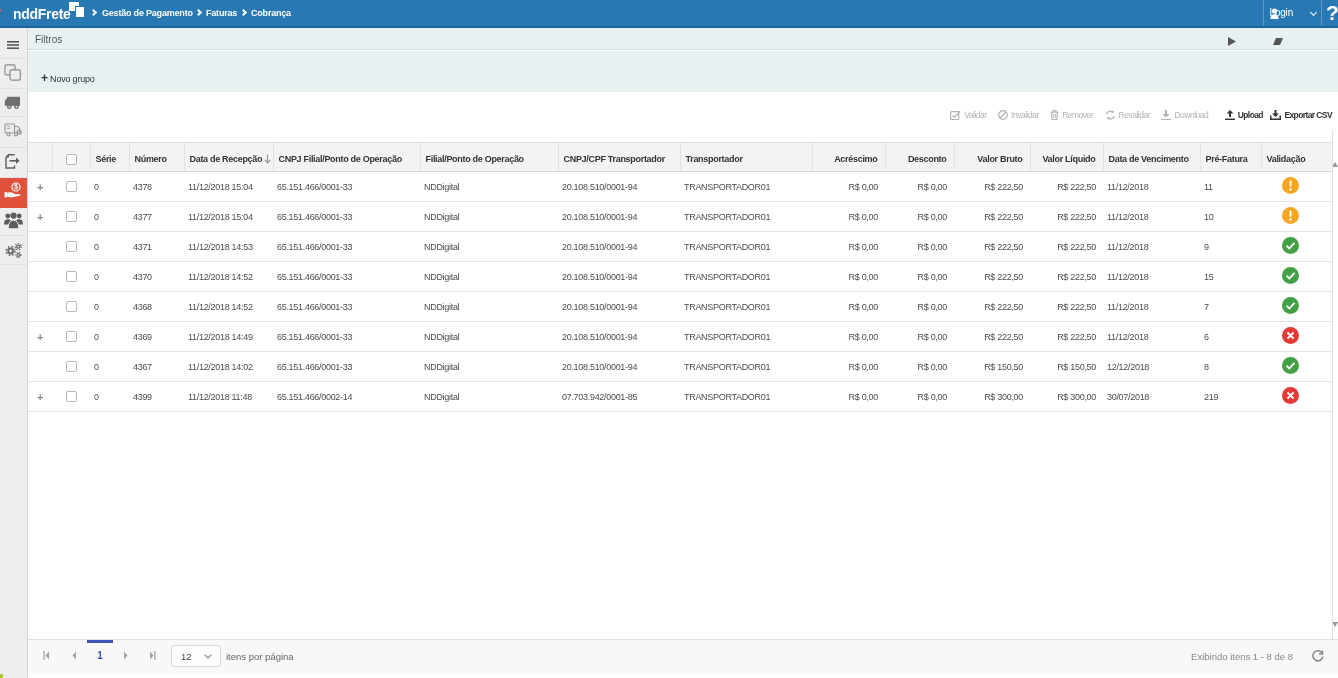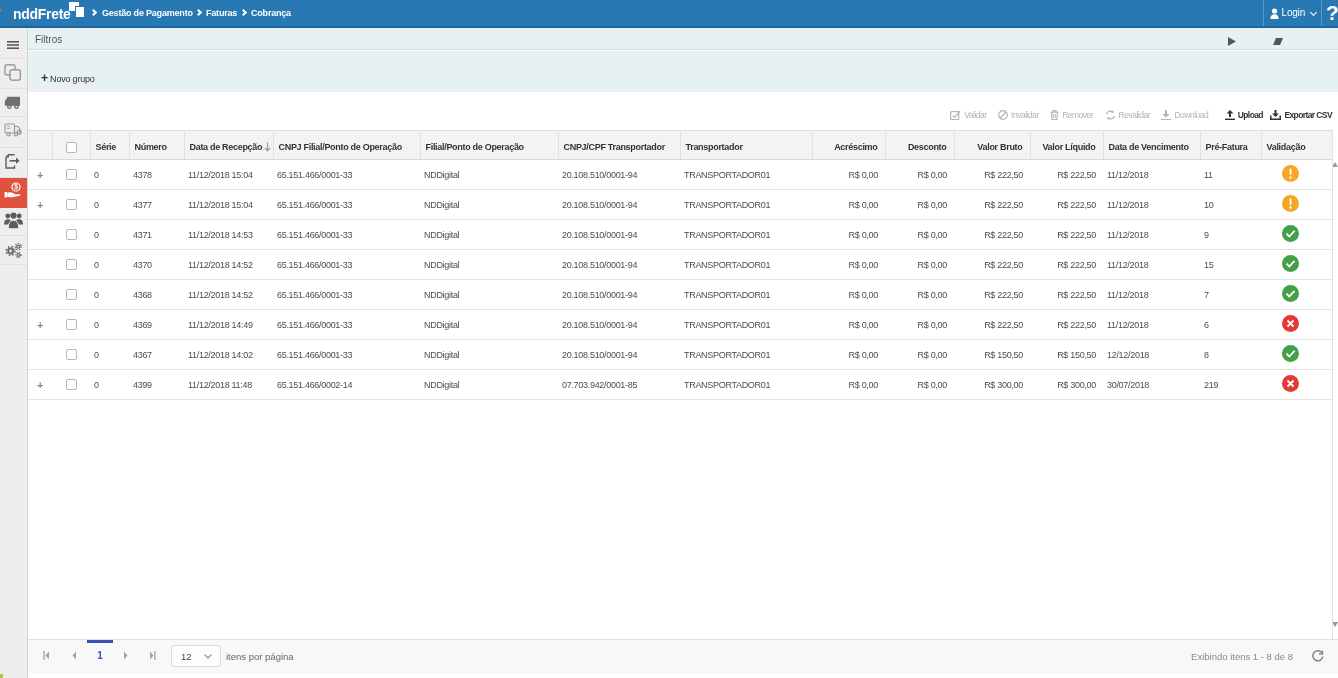--- a/index.html
+++ b/index.html
@@ -35,21 +35,21 @@
   
   #toolbar { position:absolute; left:28px; top:104px; width:1304px; height:18px;
     text-align:right; white-space:nowrap; }
   .tbi { display:inline-block; margin-left:7px; font-size:8.5px; letter-spacing:-0.5px; }
   .tbi svg { vertical-align:-2px; margin-right:3px; }
   .dis { color:#b3b3b3; }
   .ena { color:#333; font-weight:bold; letter-spacing:-0.6px; }
 
   
   #grid { position:absolute; left:28px; top:130px; width:1304px; }
-  table { border-collapse:collapse; table-layout:fixed; width:1304px; }
+  table { border-collapse:collapse; table-layout:fixed; width:1304px;margin-top:12px; }
   th { background:#f3f3f3; border-right:1px solid #e2e2e2; border-bottom:1px solid #d8d8d8;
     font-size:9px; font-weight:bold; color:#333; height:29px; padding:4px 5px 0 5px;
     text-align:left; letter-spacing:-0.3px; white-space:nowrap; overflow:hidden; }
   thead tr { border-top:1px solid #ddd; }
   td { height:30px; font-size:9px; color:#4d4d4d; padding:0 4px; letter-spacing:-0.3px;
     border-bottom:1px solid #e4e4e4; white-space:nowrap; overflow:hidden; }
   .r { text-align:right; padding-right:7px !important; }
   .plus { color:#888; font-size:11px; text-align:center; font-weight:bold; }
   .cb { width:11px; height:11px; border:1px solid #b8b8b8; border-radius:2px;
     background:#fff; margin:0 auto; }
@@ -84,21 +84,21 @@
   <div class="chev" style="left:196px"></div>
   <div class="crumb" style="left:206px">Faturas</div>
   <div class="chev" style="left:241px"></div>
   <div class="crumb" style="left:251px">Cobrança</div>
   <div class="tbsep" style="right:74px"></div>
   <div class="tbsep" style="right:16px"></div>
   <svg class="abs" style="right:59px;top:8px" width="9" height="11" fill="#fff">
     <circle cx="4.5" cy="3" r="2.6"></circle>
       <path d="M0.4,11 Q0.4,6.2 4.5,6.2 Q8.6,6.2 8.6,11 Z"></path>
   </svg>
-  <div class="crumb" style="right:33px;font-weight:normal;font-size:10px">Login</div>
+  <div class="crumb" style="right:45px;font-weight:normal;font-size:10px">Login</div>
   <div class="chev" style="right:22px;transform:rotate(135deg);top:10px;border-width:1.5px 1.5px 0 0"></div>
   <div class="abs" style="left:1326px;top:1px;color:#fff;font-size:21px;font-weight:bold">?</div>
   <div class="abs" style="left:0;top:9px;width:1px;height:3px;background:#c66;"></div>
 </div>
 
 <div id="sidebar">
   <div class="scell" style="top:0;height:31px"></div>
   <div class="scell" style="top:31px;height:30px"></div>
   <div class="scell" style="top:61px;height:28px"></div>
   <div class="scell" style="top:89px;height:31px"></div>

